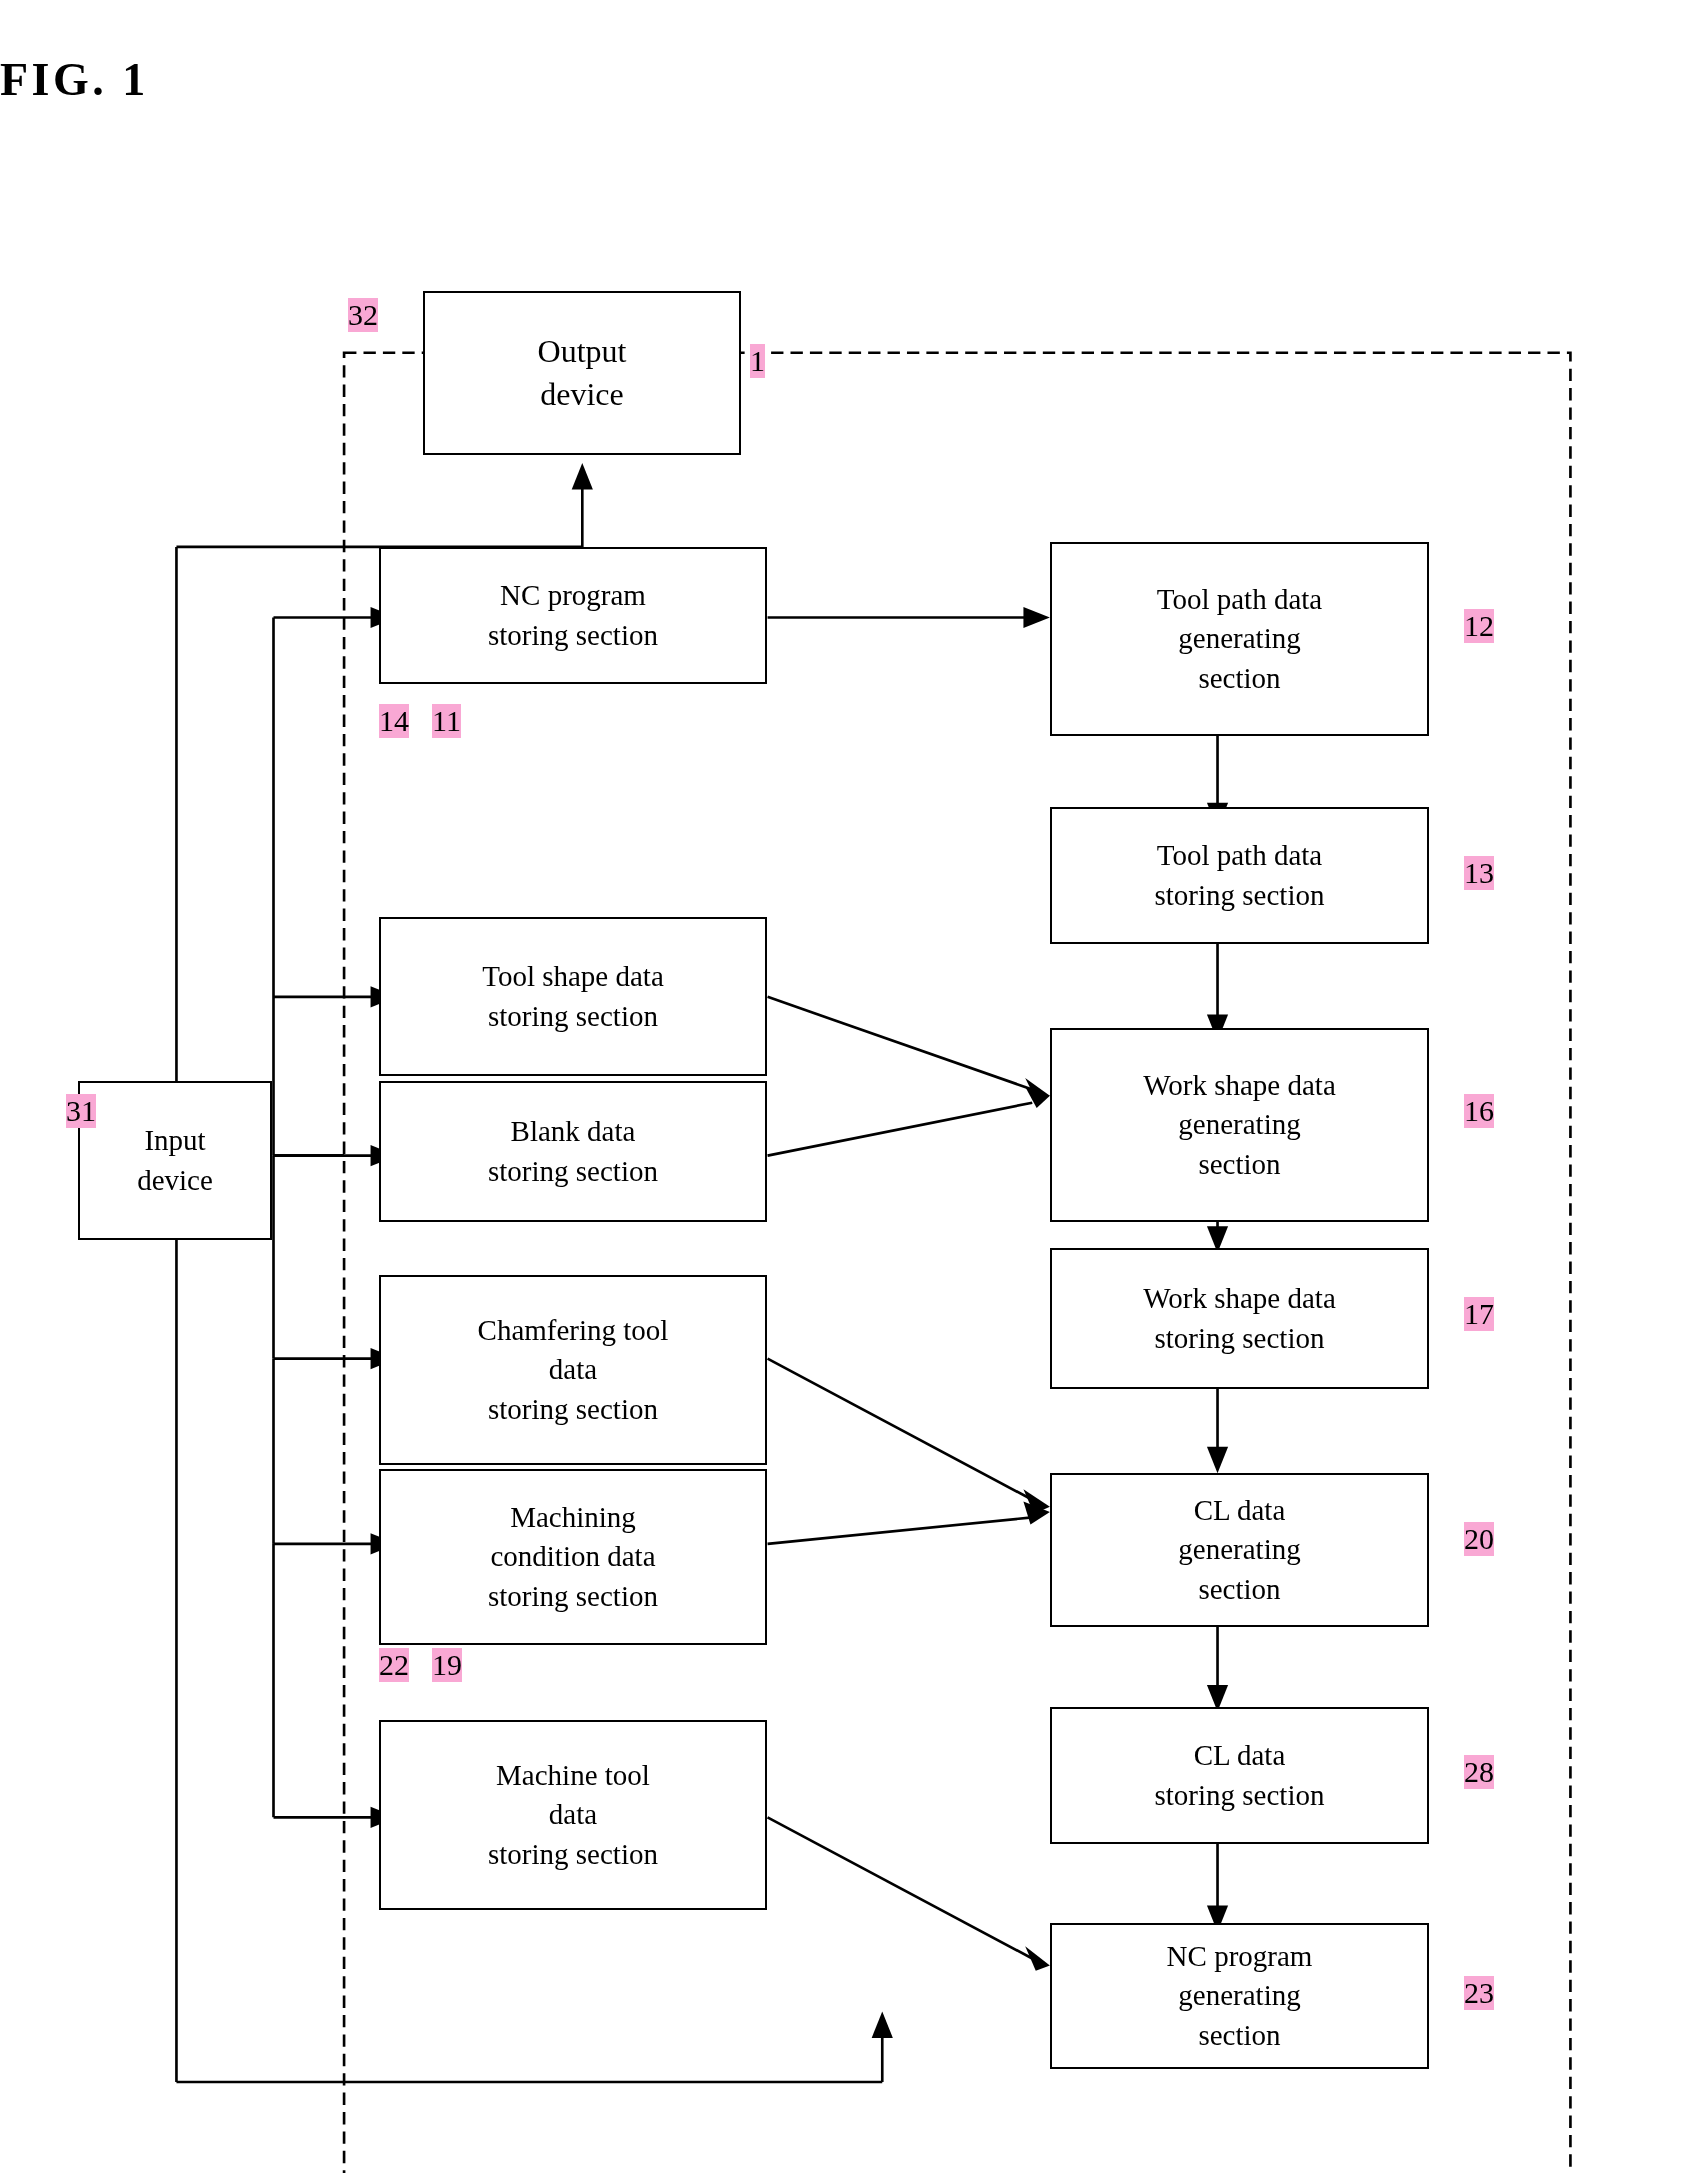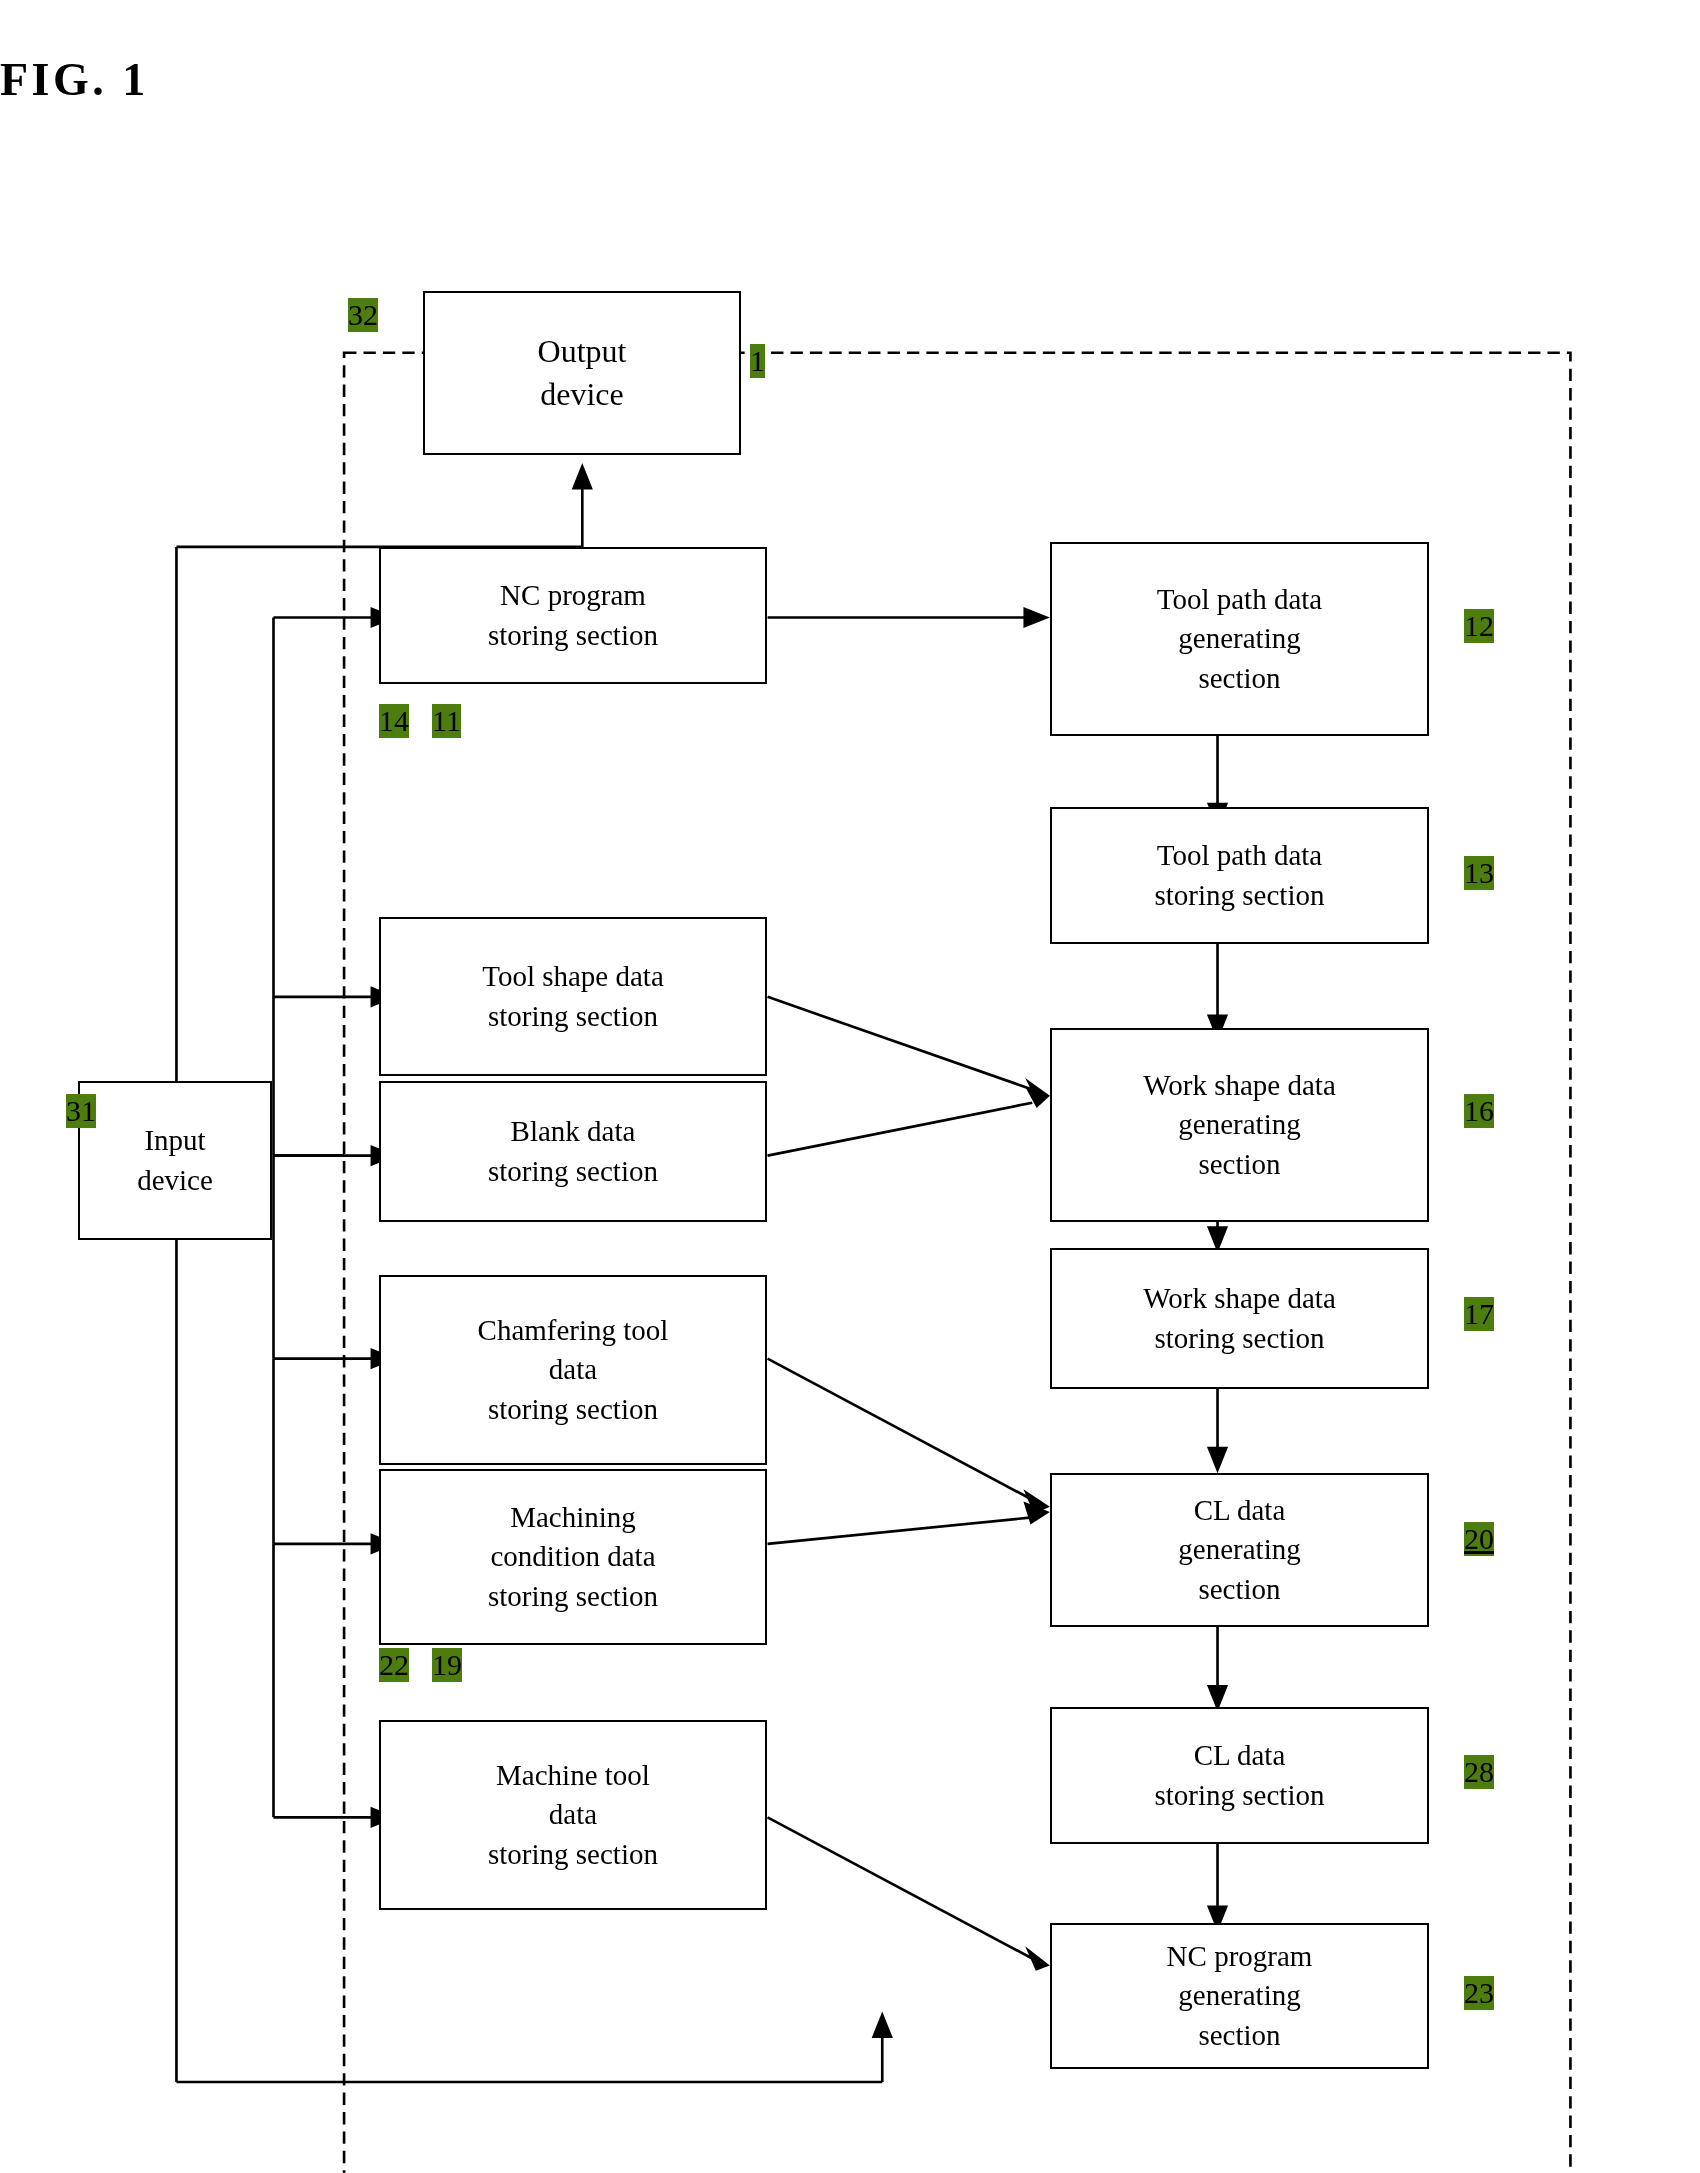--- a/index.html
+++ b/index.html
@@ -35,21 +35,21 @@
       display: flex;
       align-items: center;
       justify-content: center;
       font-size: 30px;
       line-height: 1.35;
     }
 
     .label {
       position: absolute;
       font-size: 30px;
-      background: #4d7c0f;
+      background: #f9a8d4;
     }
 
     svg.arrows {
       position: absolute;
       top: 0;
       left: 0;
       width: 1701px;
       height: 2174px;
       pointer-events: none;
     }
@@ -211,21 +211,21 @@
   <div class="label" style="left:379px; top:1328px;">18</div>
 
   <div class="label" style="left:432px; top:1328px;">15</div>
 
   <div class="box" style="left:1050px; top:1332px; width:379px; height:154px; font-size:29px;">
     <span style="white-space:pre-line;">CL data
 generating
 section</span>
   </div>
 
-  <div class="label" style="left:1464px; top:1381px;text-decoration:underline;">20</div>
+  <div class="label" style="left:1464px; top:1381px;">20</div>
 
   <div class="box" style="left:379px; top:1328px; width:388px; height:176px; font-size:29px;">
     <span style="white-space:pre-line;">Machining
 condition data
 storing section</span>
   </div>
 
   <div class="label" style="left:432px; top:1507px;">19</div>
 
   <div class="label" style="left:379px; top:1507px;">22</div>

